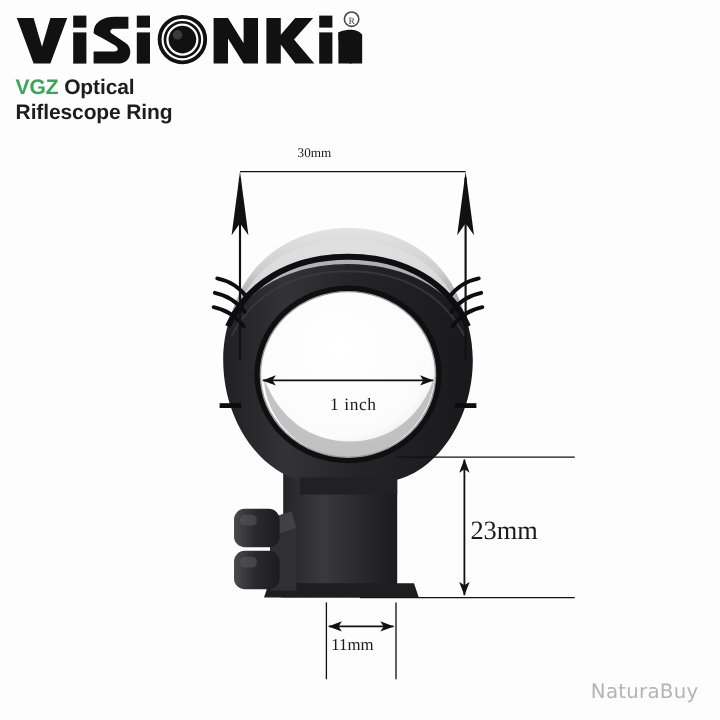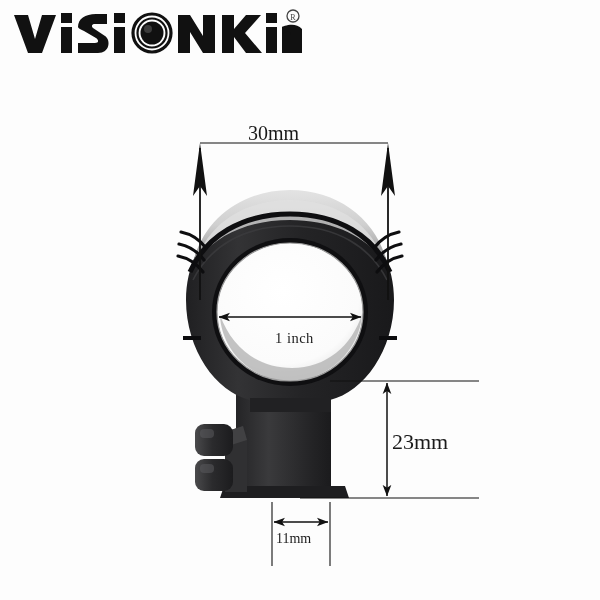--- a/index.html
+++ b/index.html
@@ -62,21 +62,21 @@
   
   .dim-label {
     position: absolute;
     font-family: "Liberation Serif", serif;
     color: #1a1a1a;
     white-space: nowrap;
   }
   #label-30mm {
     left: 248px;
     top: 122px;
-    font-size: 20px;
+    font-size: 11px;
   }
   #label-1inch {
     left: 275px;
     top: 290px;
     font-size: 14.5px;
     letter-spacing: 0.5px;
     margin-top: 40px;
   }
   #label-23mm {
     left: 392px;
@@ -144,20 +144,26 @@
         <path d="M276,6 L276,6"></path>
       </g>
 
       <g>
         <circle cx="281" cy="7" r="6" fill="none" stroke="#444444" stroke-width="1.3"></circle>
         <text x="281" y="11" font-size="8" font-family="Liberation Serif, serif" fill="#444444" text-anchor="middle">R</text>
       </g>
     </svg>
   </div>
 
+  <div id="product-title">
+    <div class="title-line">
+      <span class="vgz">VGZ</span><span> Optical</span>
+    </div>
+    <div class="title-line">Riflescope Ring</div>
+  </div>
 
   <div id="product-figure">
     <svg width="600" height="600" viewBox="0 0 600 600" xmlns="http://www.w3.org/2000/svg">
       <defs>
 
         <linearGradient id="capGrad" x1="0" y1="0" x2="0" y2="1">
           <stop offset="0%" stop-color="#e3e3e3"></stop>
           <stop offset="45%" stop-color="#cfcfcf"></stop>
           <stop offset="100%" stop-color="#8d8d8d"></stop>
         </linearGradient>
@@ -282,14 +288,15 @@
         <line x1="274" y1="522" x2="328" y2="522" stroke="#111111" stroke-width="1.5" marker-start="url(#arrowStart)" marker-end="url(#arrowEnd)"></line>
       </g>
     </svg>
   </div>
 
   <div class="dim-label" id="label-30mm">30mm</div>
   <div class="dim-label" id="label-1inch">1  inch</div>
   <div class="dim-label" id="label-23mm">23mm</div>
   <div class="dim-label" id="label-11mm">11mm</div>
 
+  <div id="watermark">NaturaBuy</div>
 
 </div>
 
 </body></html>

